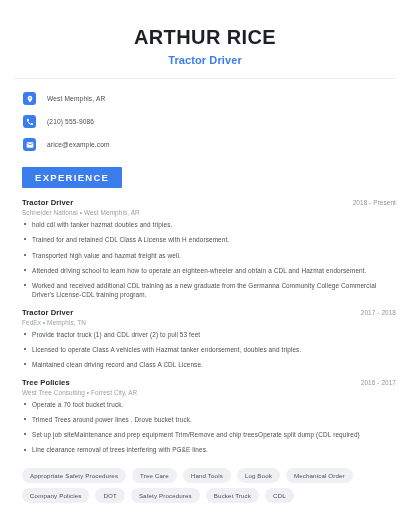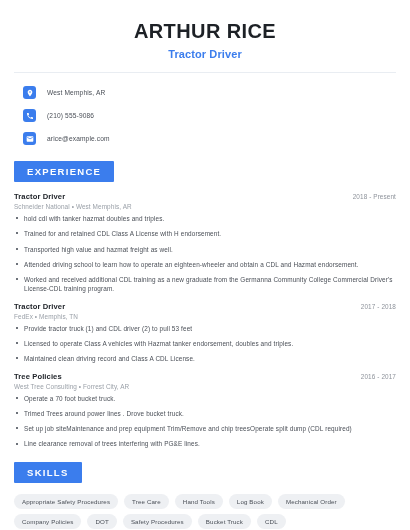--- a/index.html
+++ b/index.html
@@ -14,21 +14,21 @@
     font-family: "Liberation Sans", sans-serif;
     color: #2f3237;
     -webkit-font-smoothing: antialiased;
   }
 
   .page {
     position: relative;
     width: 410px;
     height: 530px;
     box-sizing: border-box;
-    padding: 4px 14px;
+    padding: 10px 14px;
   }
 
   
   .header {
     padding-top: 16px;
     text-align: center;
   }
   .full-name {
     font-size: 20px;
     font-weight: bold;
@@ -75,20 +75,21 @@
   .contact-text {
     margin-left: 11px;
     font-size: 6.6px;
     color: #4a4f57;
     letter-spacing: 0.15px;
   }
 
   
   .section {
     margin-top: 13px;
+    margin-left: 8px;
   }
   .section-badge {
     display: inline-block;
     background: #3b7ded;
     color: #ffffff;
     font-size: 9.5px;
     font-weight: bold;
     letter-spacing: 1.3px;
     padding: 5px 13px 5px 13px;
     border-radius: 1px;
@@ -248,21 +249,20 @@
           <li>Trimed Trees around power lines . Drove bucket truck.</li>
           <li>Set up job siteMaintenance and prep equipment Trim/Remove and chip treesOperate split dump (CDL required)</li>
           <li>Line clearance removal of trees interfering with PG&amp;E lines.</li>
         </ul>
       </div>
 
     </div>
   </div>
 
   <div class="section">
-    <span class="section-badge">SKILLS</span>
 
     <div class="chips">
       <span class="chip">Appropriate Safety Procedures</span>
       <span class="chip">Tree Care</span>
       <span class="chip">Hand Tools</span>
       <span class="chip">Log Book</span>
       <span class="chip">Mechanical Order</span>
       <span class="chip">Company Policies</span>
       <span class="chip">DOT</span>
       <span class="chip">Safety Procedures</span>

